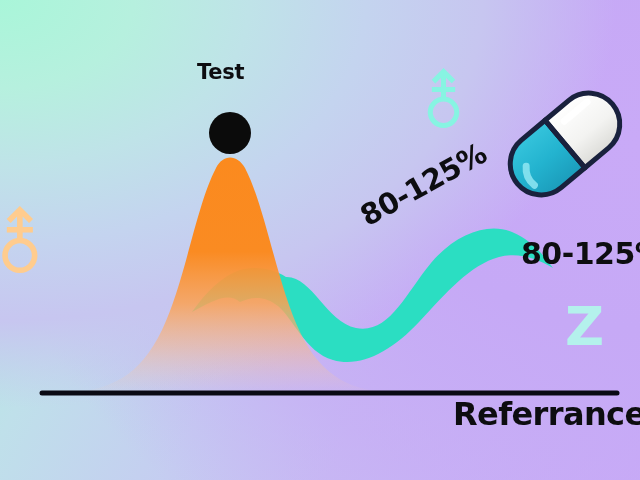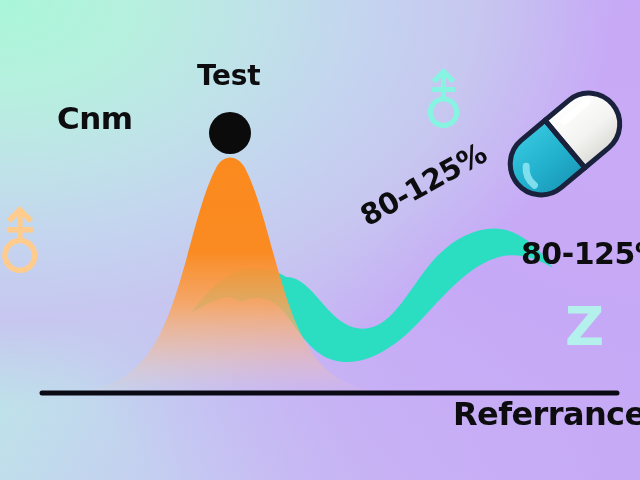--- a/index.html
+++ b/index.html
@@ -68,21 +68,21 @@
   }
   #label-cmax {
     left: 57px;
     top: 103px;
     font-size: 31px;
     letter-spacing: -0.5px;
   }
   #label-test {
     left: 197px;
     top: 62px;
-    font-size: 28px;
+    font-size: 21px;
     letter-spacing: -0.3px;
   }
   #label-range-rotated {
     left: 363px;
     top: 204px;
     font-size: 29px;
     letter-spacing: -0.5px;
     transform: rotate(-29deg);
     transform-origin: 0% 50%;
   }
@@ -177,21 +177,20 @@
                a 31 31 0 0 1 -31 31
                L 0 31 Z" fill="url(#pillWhite)" stroke="#19213d" stroke-width="5" stroke-linejoin="round"></path>
 
       <line x1="0" y1="-31" x2="0" y2="31" stroke="#19213d" stroke-width="5"></line>
 
       <path d="M -50 12 a 22 22 0 0 1 6 -20" fill="none" stroke="#8fe6f2" stroke-width="7" stroke-linecap="round" opacity="0.85"></path>
       <path d="M 14 -18 L 44 -18" fill="none" stroke="#ffffff" stroke-width="7" stroke-linecap="round" opacity="0.9"></path>
     </g>
   </svg>
 
-  <div class="label" id="label-cmax">Cnm</div>
 
   <div class="label" id="label-test">Test</div>
 
   <div class="label" id="label-range-rotated">80-125%</div>
 
   <div class="label" id="label-range-right">80-125%</div>
 
   <div class="label" id="label-reference">Referrance</div>
 
 </div>

